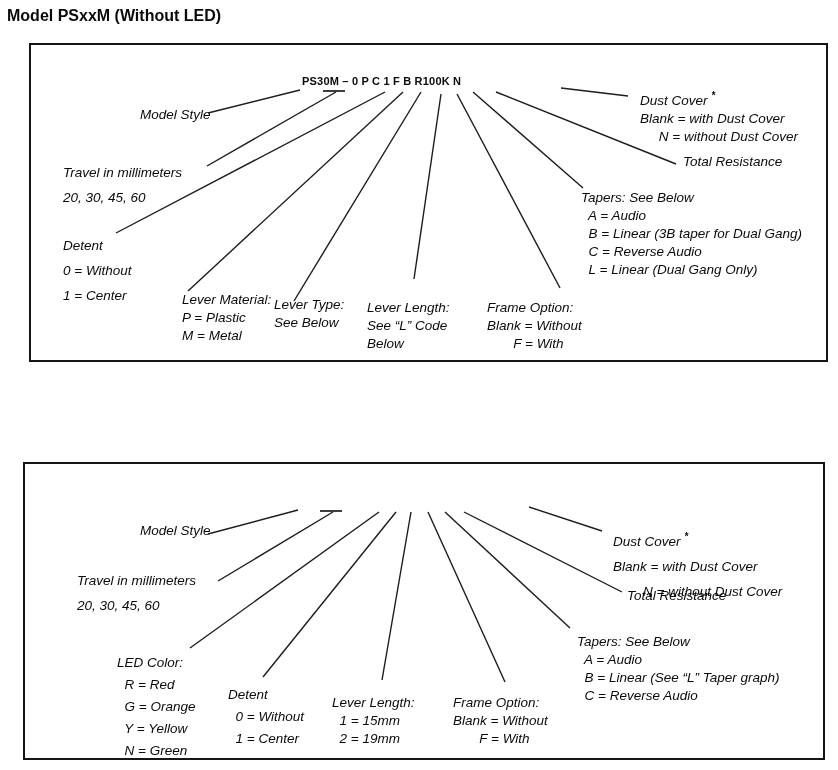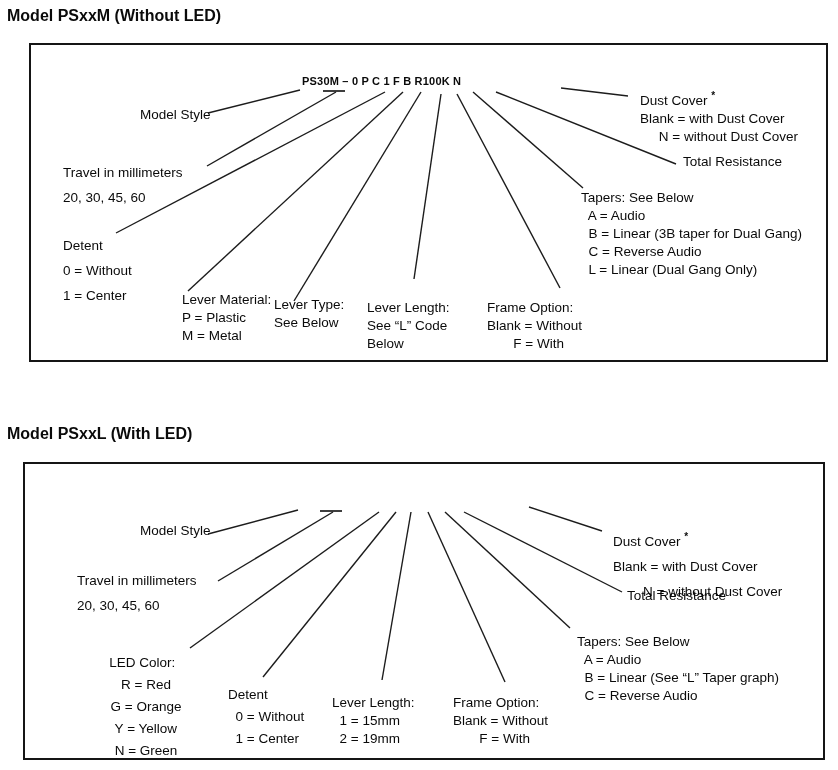--- a/index.html
+++ b/index.html
@@ -3,21 +3,21 @@
 <meta charset="utf-8">
 <style>
   html,body{margin:0;padding:0;background:#fff;}
   .page{
     position:relative;width:838px;height:770px;background:#ffffff;
     font-family:"Liberation Sans","DejaVu Sans",sans-serif;color:#0a0a0a;overflow:hidden;
   }
   .sec-title{position:absolute;font-weight:bold;font-size:16px;line-height:19px;white-space:pre;}
   .frame{position:absolute;border:2px solid #151515;background:transparent;}
   .pn{position:absolute;font-weight:bold;font-size:11px;line-height:20px;white-space:pre;letter-spacing:0.2px;}
-  .lbl{position:absolute;font-size:13.5px;line-height:18px;white-space:pre;}
+  .lbl{position:absolute;font-size:13.5px;line-height:18px;white-space:pre;font-style:italic;}
   .lh21{line-height:25px;}
   .lh22{line-height:22px;}
   .lbl sup{font-size:10px;vertical-align:super;font-weight:bold;}
   .lines{position:absolute;left:0;top:0;pointer-events:none;}
   .lines line{stroke:#1c1c1c;stroke-width:1.4;}
   .lines line.ul{stroke-width:1.7;}
 </style>
 </head>
 <body>
 
@@ -47,28 +47,27 @@
        F = With</div>
   <div class="lbl" style="left:640px;top:87px;"><span>Dust Cover </span><sup>*</sup><br><span>Blank = with Dust Cover
      N = without Dust Cover</span></div>
   <div class="lbl" style="left:683px;top:153px;">Total Resistance</div>
   <div class="lbl" style="left:581px;top:189px;">Tapers: See Below
   A = Audio
   B = Linear (3B taper for Dual Gang)
   C = Reverse Audio
   L = Linear (Dual Gang Only)</div>
 
-  <div class="sec-title" style="left:7px;top:424px;">Model PSxxL (With LED)</div>
   <div class="frame" style="left:23px;top:462px;width:798px;height:294px;"></div>
 
 
   <div class="lbl" style="left:140px;top:522px;">Model Style</div>
   <div class="lbl lh21" style="left:77px;top:568px;">Travel in millimeters
 20, 30, 45, 60</div>
-  <div class="lbl lh22" style="left:103px;top:652px;text-align:center;">LED Color:
+  <div class="lbl lh22" style="left:117px;top:652px;">LED Color:
   R = Red
   G = Orange
   Y = Yellow
   N = Green</div>
   <div class="lbl lh22" style="left:228px;top:684px;">Detent
   0 = Without
   1 = Center</div>
   <div class="lbl" style="left:332px;top:694px;">Lever Length:
   1 = 15mm
   2 = 19mm</div>

